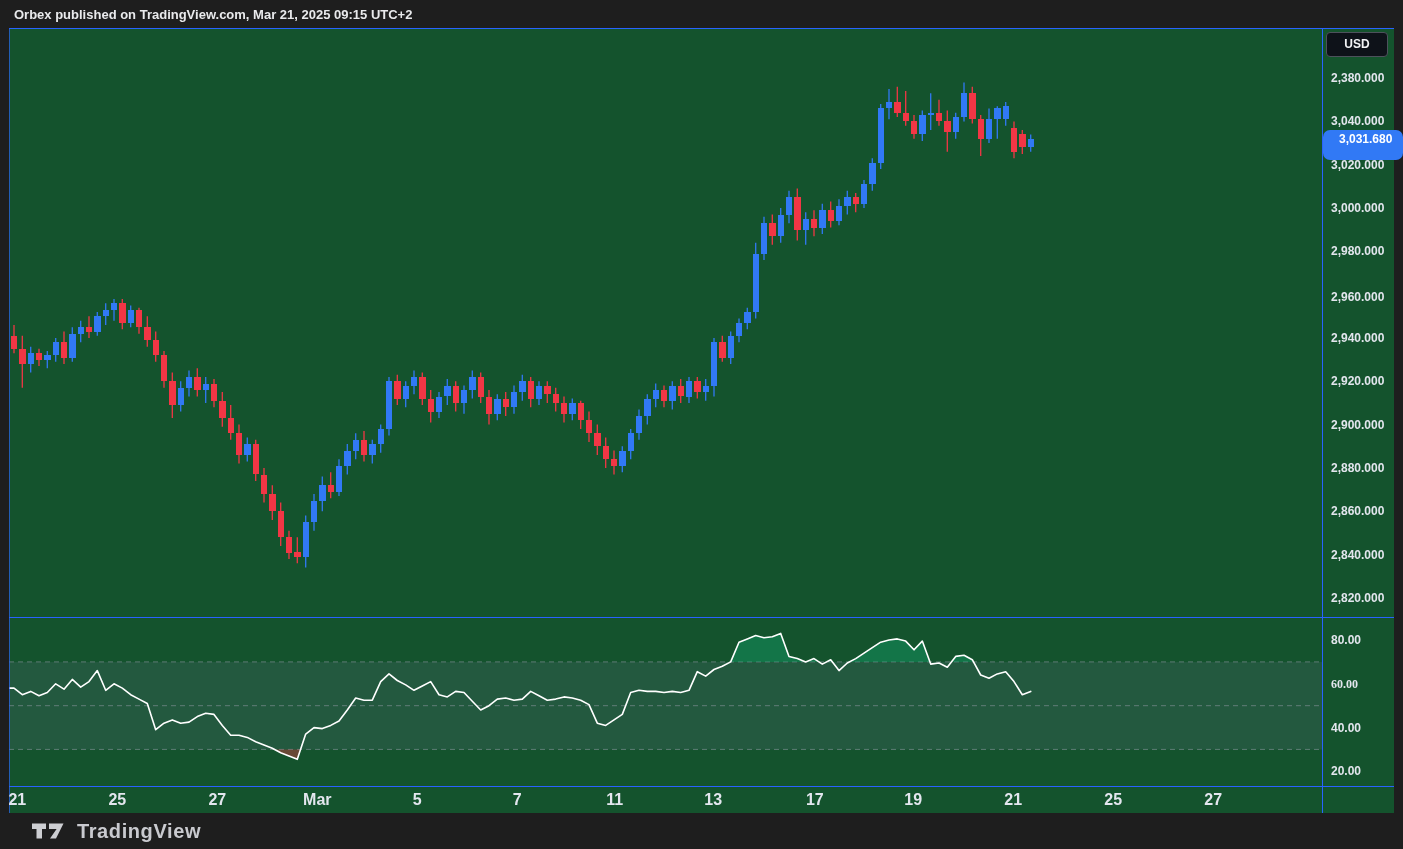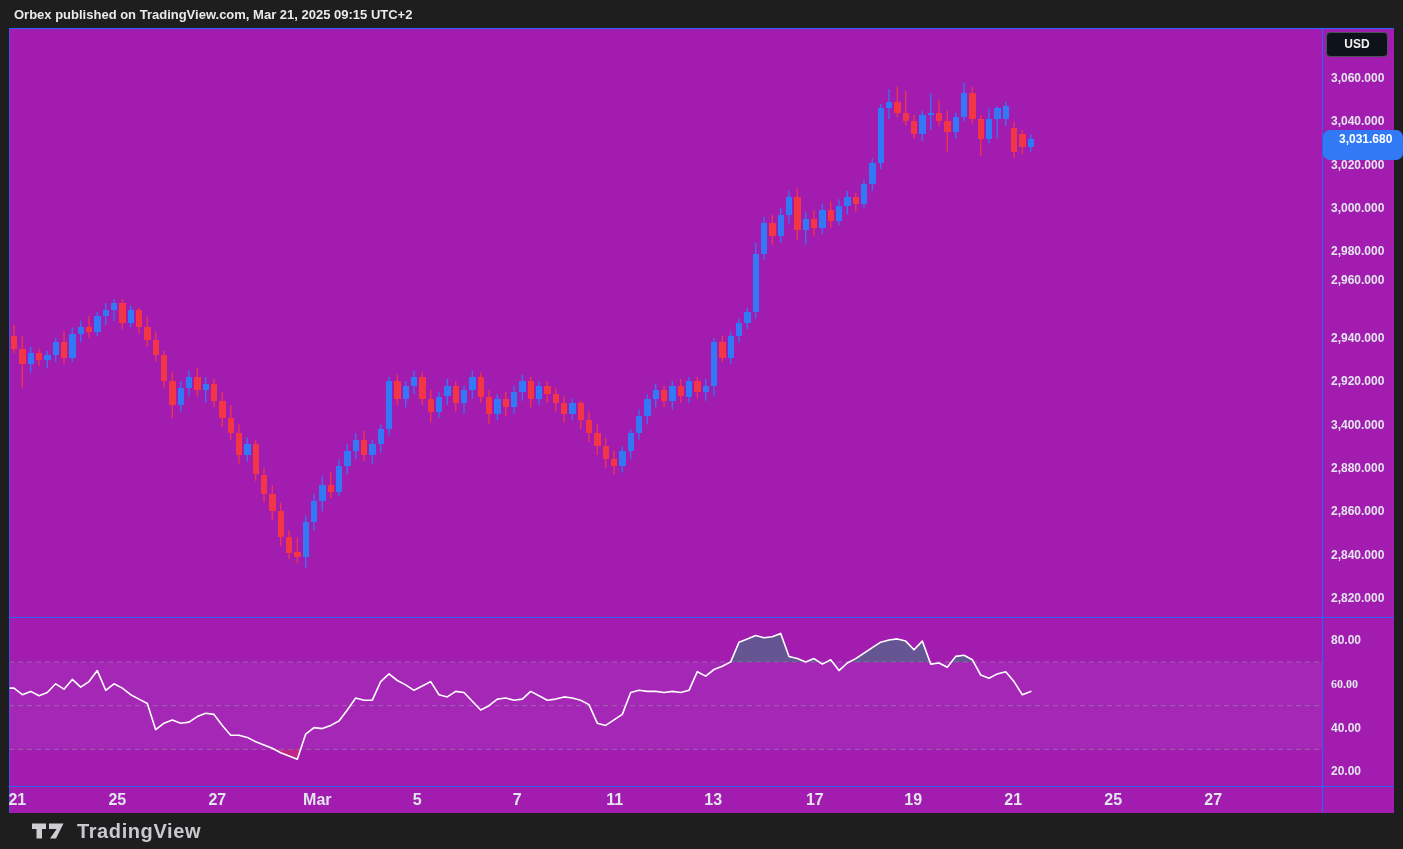--- a/index.html
+++ b/index.html
@@ -5,21 +5,21 @@
   html,body{margin:0;padding:0}
   body{
     width:1403px;height:849px;position:relative;overflow:hidden;
     background:#1e1e1e;
     font-family:"Liberation Sans",sans-serif;
     -webkit-font-smoothing:antialiased;
   }
   .topbar{position:absolute;left:0;top:0;width:1403px;height:28px;background:#1e1e1e}
   .attribution{position:absolute;left:14px;top:0;line-height:29px;font-size:13px;font-weight:bold;color:#e9eaec;white-space:nowrap}
 
-  .chart-root{position:absolute;left:9px;top:28px;width:1385px;height:785px;background:#a21caf}
+  .chart-root{position:absolute;left:9px;top:28px;width:1385px;height:785px;background:#14532d}
   .sep{position:absolute;background:#2962ff}
   .sep.faint{opacity:.65}
 
   #main-svg{position:absolute;left:0;top:0;display:block}
   #rsi-svg{position:absolute;left:0;top:589px;display:block}
 
   .price-axis{position:absolute;left:1314px;top:0;width:71px;height:785px;cursor:ns-resize}
   .price-tick{position:absolute;left:8px;font-size:12px;font-weight:bold;color:#e3e6ee;white-space:nowrap;line-height:16px}
   .rsi-tick{position:absolute;left:8px;font-size:12px;font-weight:bold;color:#e3e6ee;white-space:nowrap;line-height:16px}
   .price-tag{position:absolute;left:0;width:64px;height:30px;background:#3179f5;color:#fff;
@@ -308,29 +308,29 @@
 
   <div class="sep" style="left:0;top:0;width:1385px;height:1px"></div>
   <div class="sep faint" style="left:0;top:0;width:1px;height:785px"></div>
   <div class="sep" style="left:1313px;top:0;width:1px;height:785px"></div>
   <div class="sep" style="left:0;top:589px;width:1385px;height:1px"></div>
   <div class="sep" style="left:0;top:758px;width:1385px;height:1px"></div>
 
   <div class="price-axis" id="price-axis">
     <div class="usd-btn">USD</div>
     <div class="price-tag" id="price-tag" style="top: 102.4px;">3,031.680</div>
-  <div class="price-tick" style="top: 42px;">3,060.000</div>
+  <div class="price-tick" style="top: 42px;">2,380.000</div>
       <div class="price-tick" style="top: 85.4px;">3,040.000</div>
       <div class="price-tick" style="top: 128.7px;">3,020.000</div>
       <div class="price-tick" style="top: 172px;">3,000.000</div>
       <div class="price-tick" style="top: 215.3px;">2,980.000</div>
-      <div class="price-tick" style="top: 244px;">2,960.000</div>
+      <div class="price-tick" style="top: 261px;">2,960.000</div>
       <div class="price-tick" style="top: 302px;">2,940.000</div>
       <div class="price-tick" style="top: 345.3px;">2,920.000</div>
-      <div class="price-tick" style="top: 388.6px;">3,400.000</div>
+      <div class="price-tick" style="top: 388.6px;">2,900.000</div>
       <div class="price-tick" style="top: 432px;">2,880.000</div>
       <div class="price-tick" style="top: 475.3px;">2,860.000</div>
       <div class="price-tick" style="top: 518.6px;">2,840.000</div>
       <div class="price-tick" style="top: 561.9px;">2,820.000</div>
       <div class="rsi-tick" style="top: 604px;">80.00</div>
       <div class="rsi-tick" style="top: 647.8px; font-family: Liberation Serif, serif;">60.00</div>
       <div class="rsi-tick" style="top: 691.6px;">40.00</div>
       <div class="rsi-tick" style="top: 735.3px;">20.00</div>
     </div>
 

